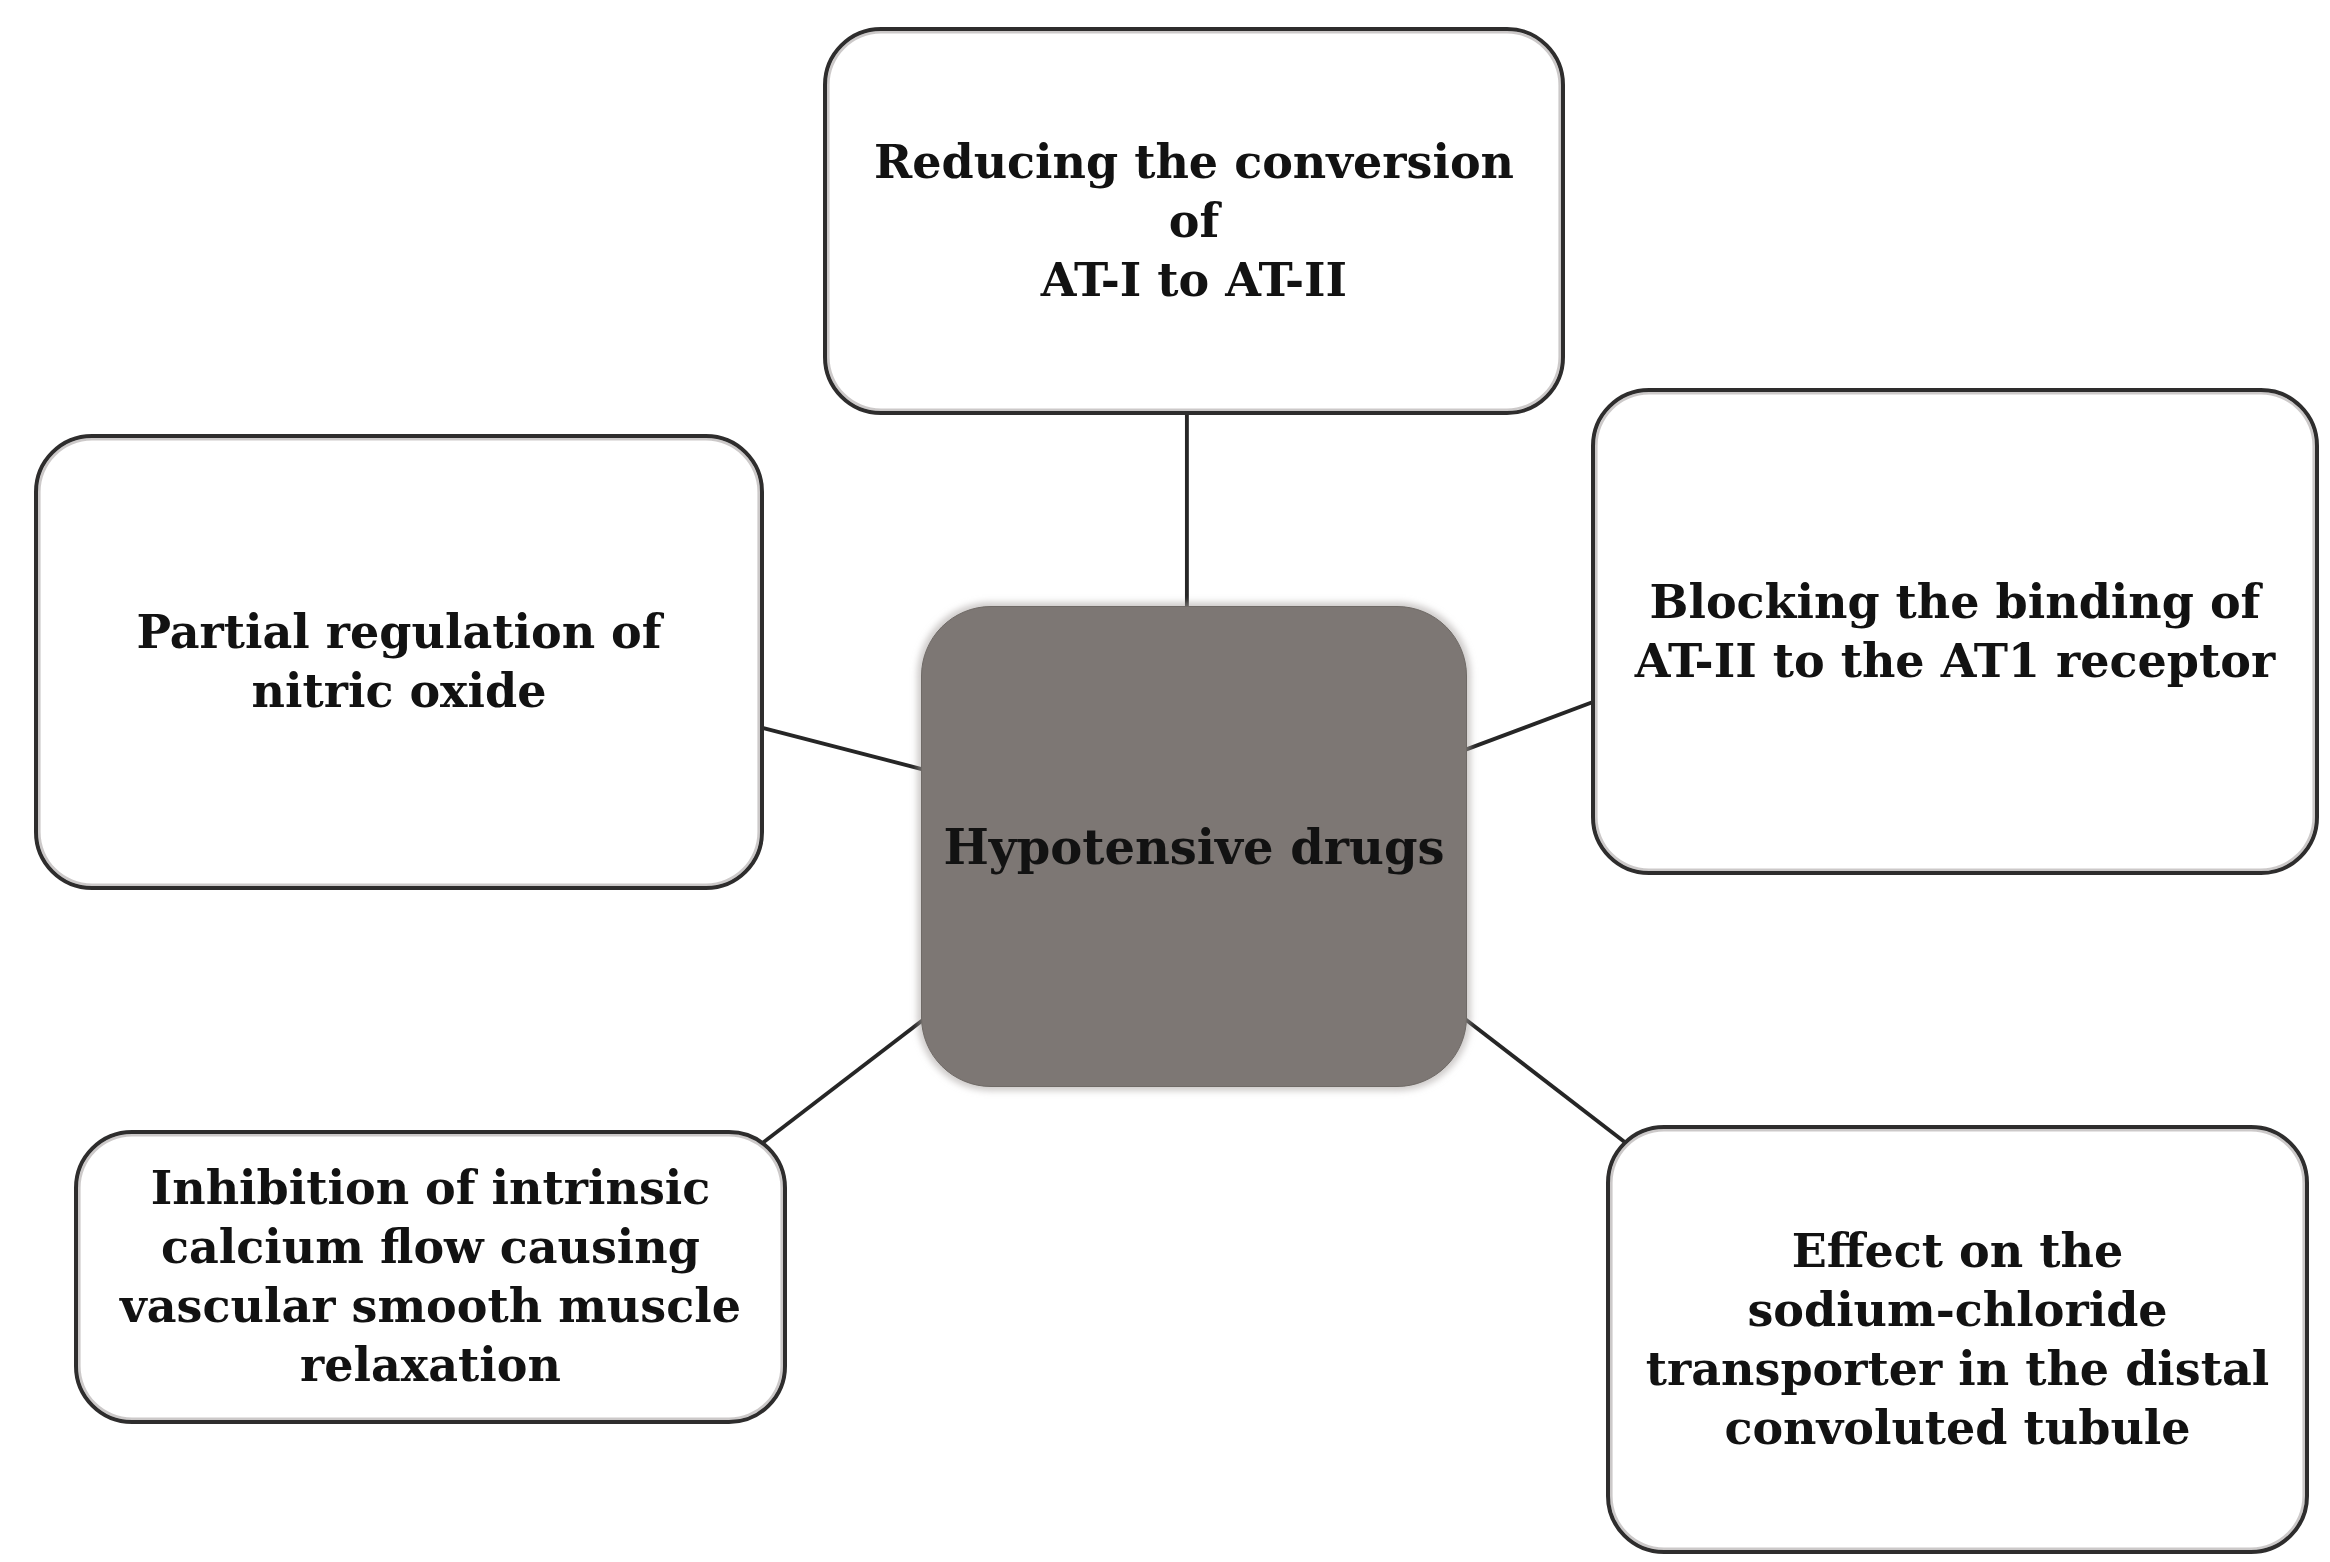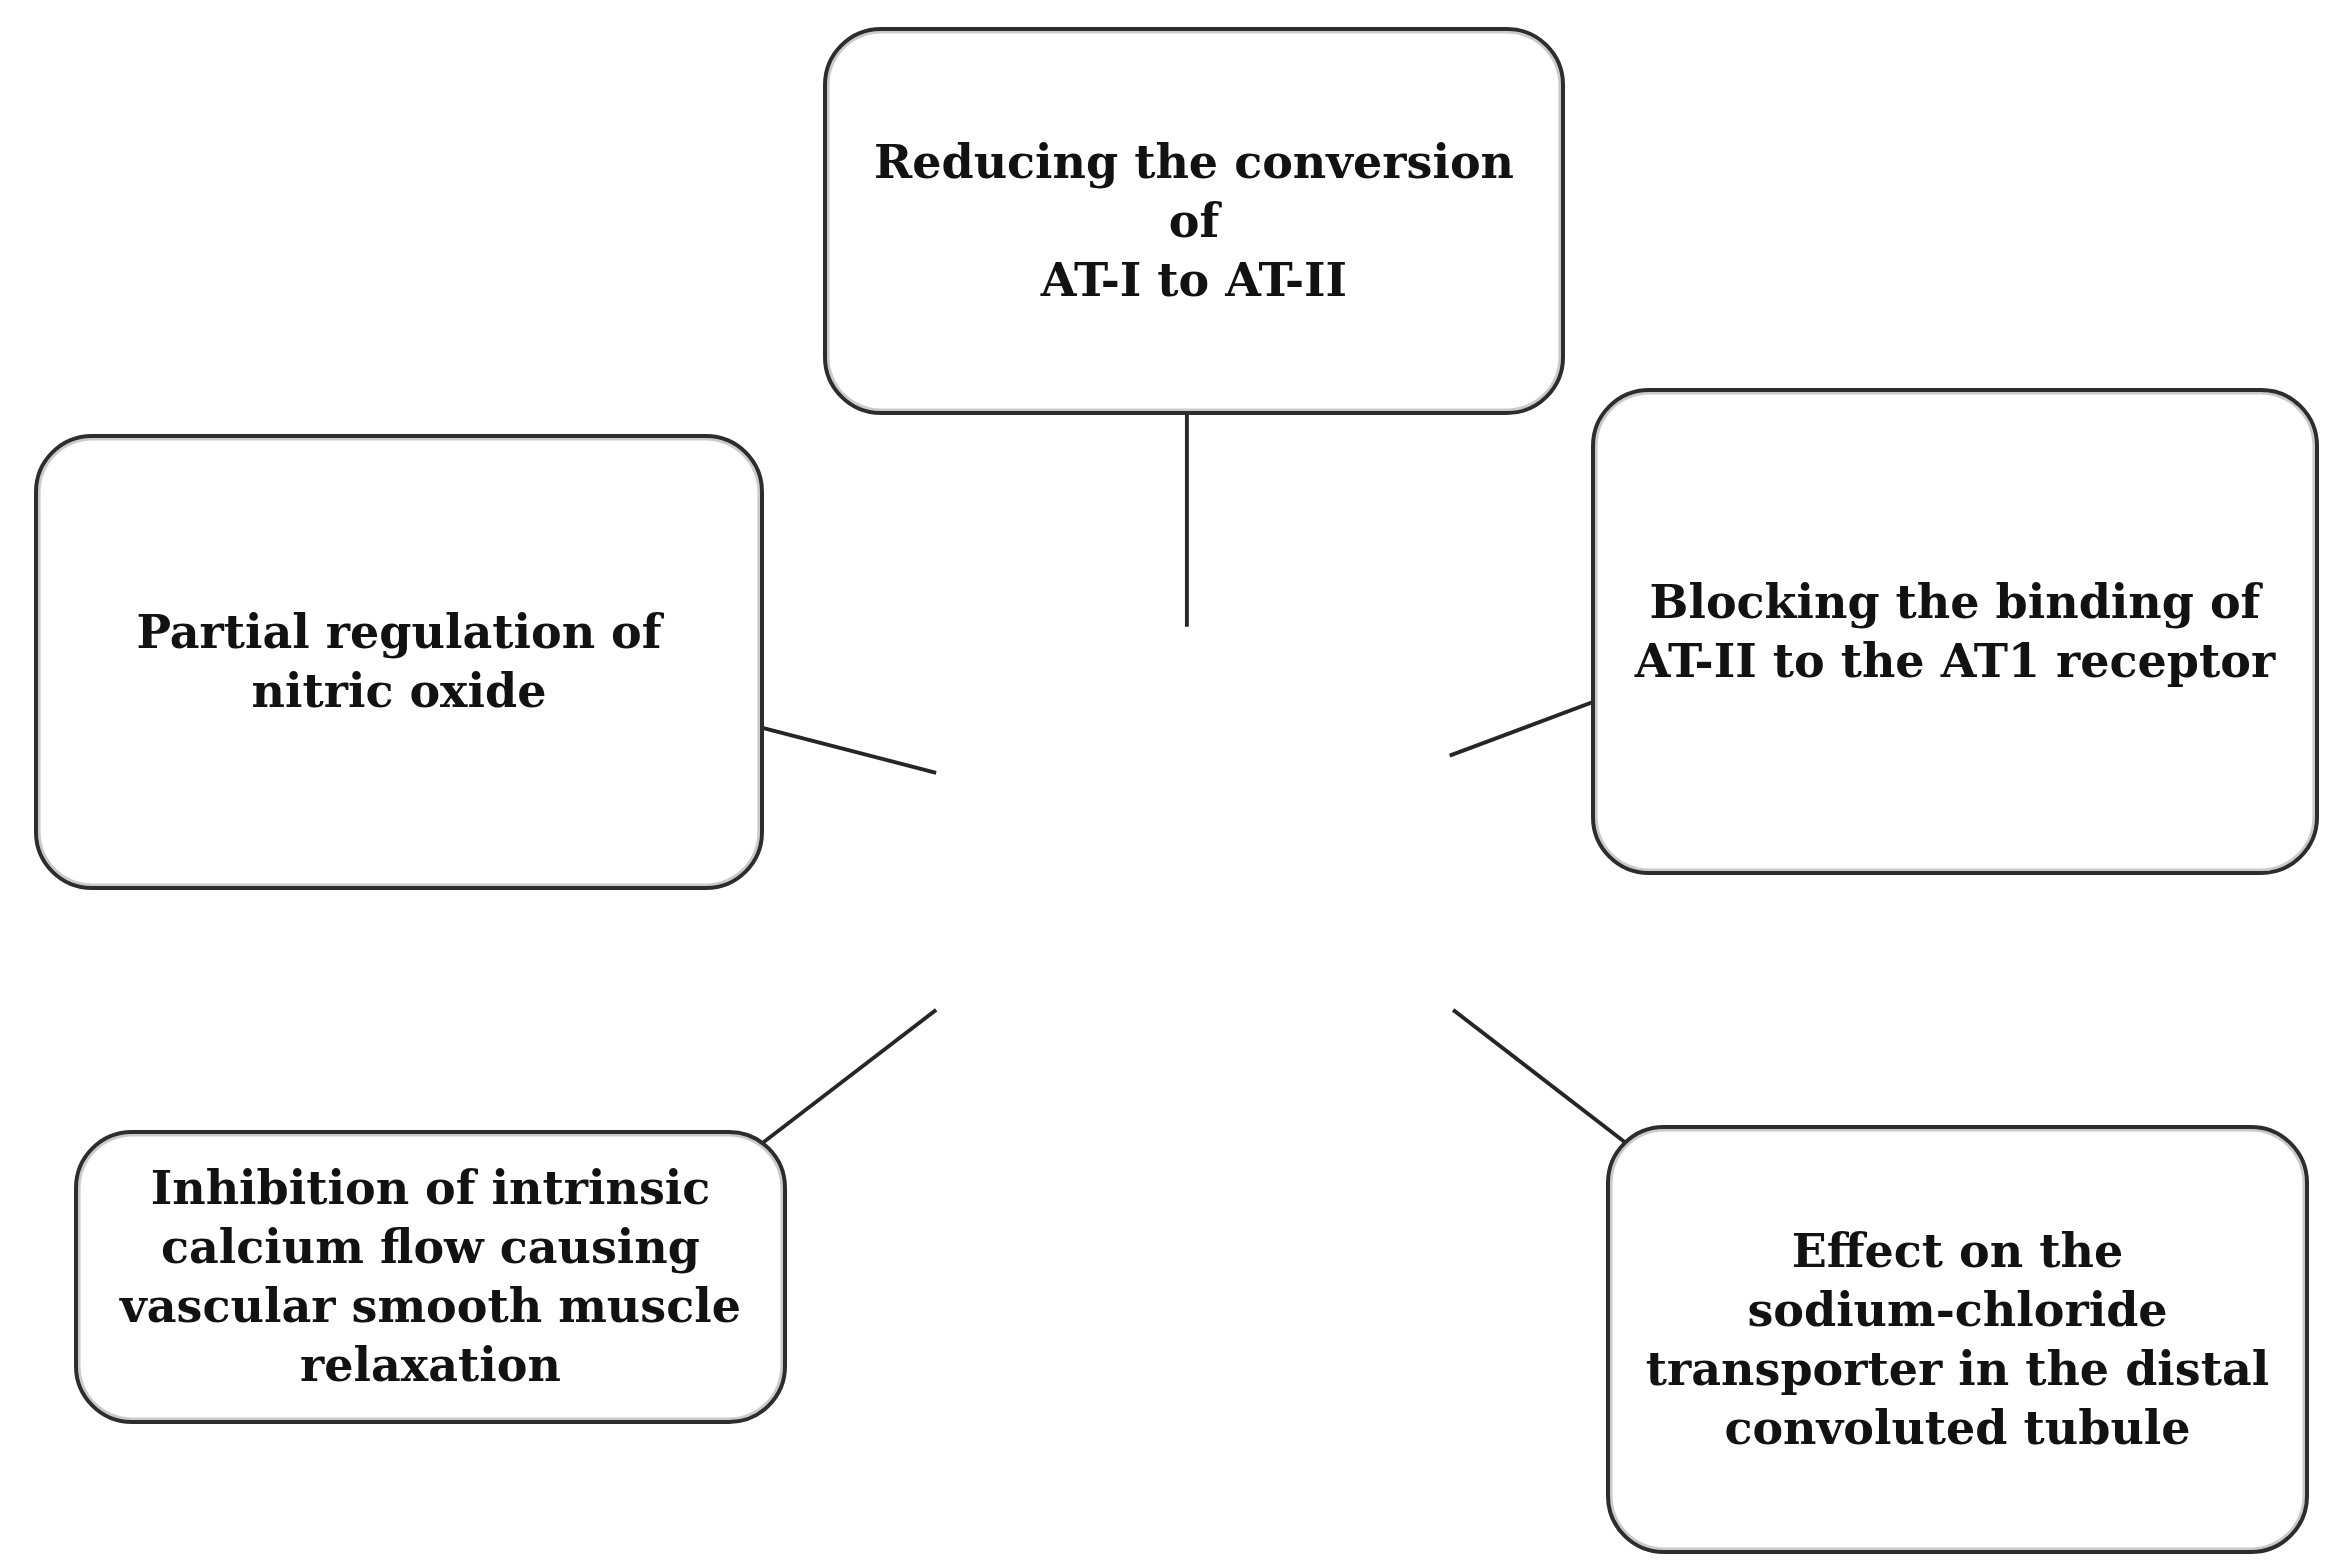--- a/index.html
+++ b/index.html
@@ -99,15 +99,18 @@
 relaxation</div>
   </div>
 
   <div class="node white node-lower-right">
     <div class="node-label">Effect on the
 sodium-chloride
 transporter in the distal
 convoluted tubule</div>
   </div>
 
+  <div class="node node-center">
+    <div class="node-label">Hypotensive drugs</div>
+  </div>
 
 </div>
 
 
 </body></html>

